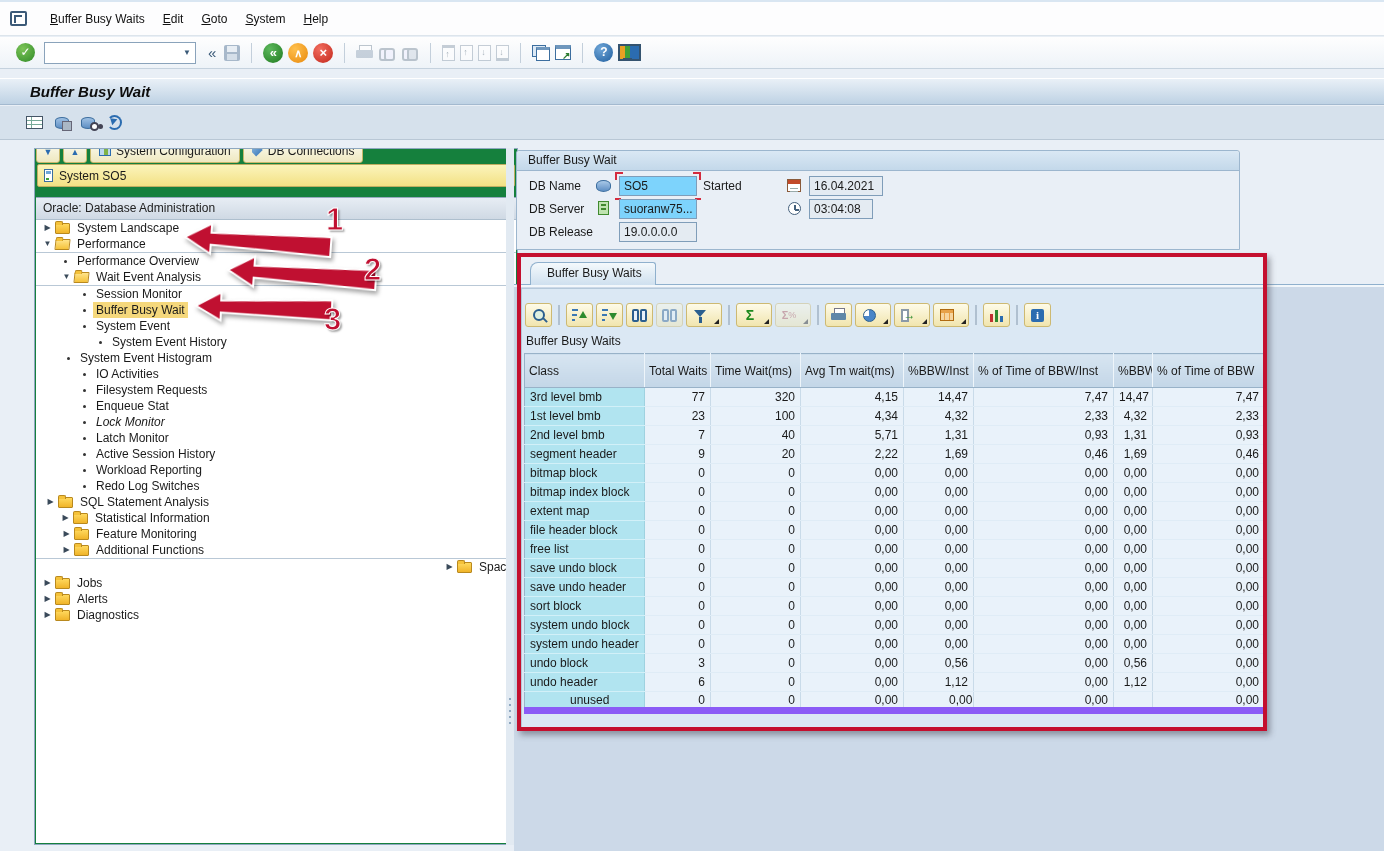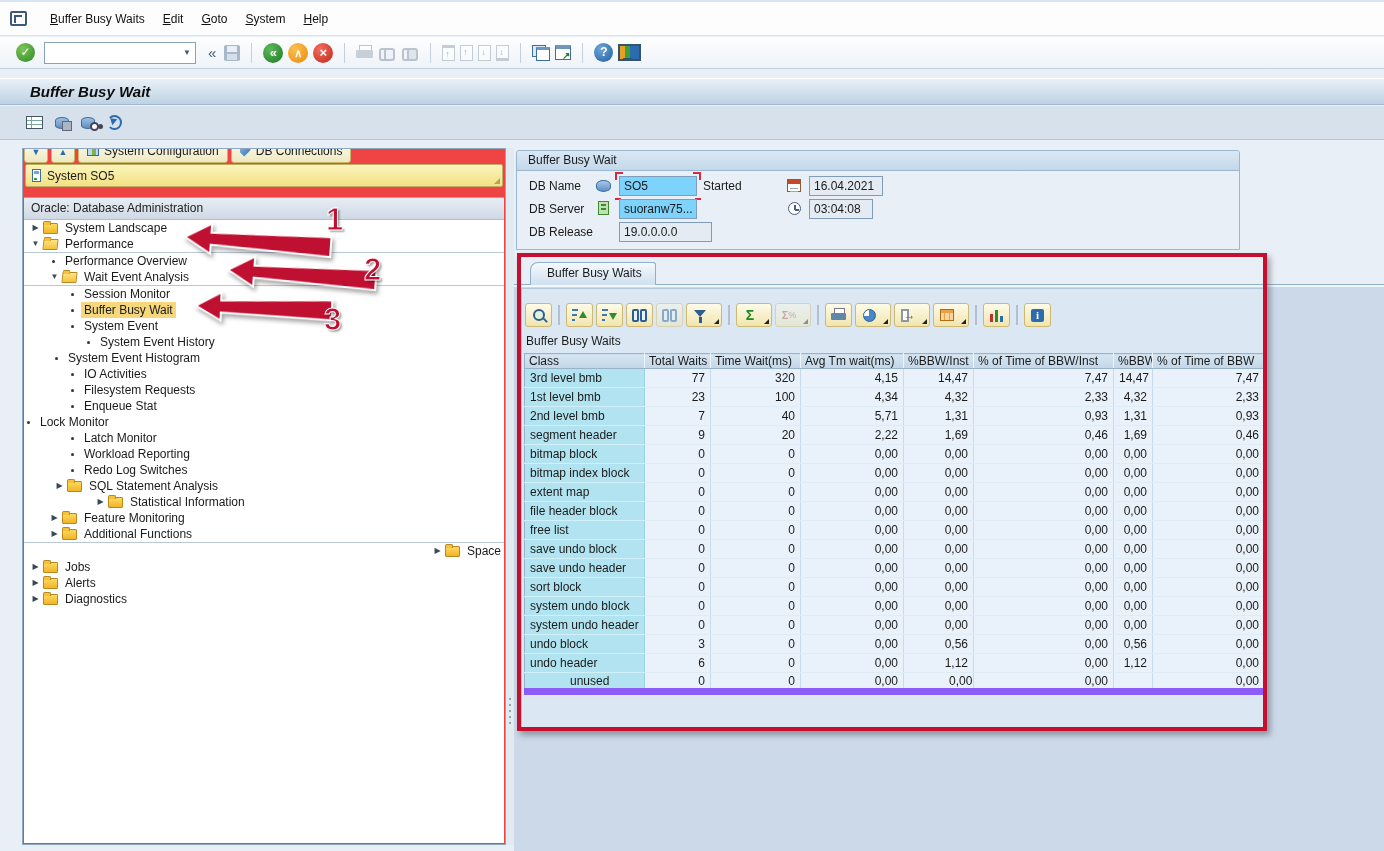--- a/index.html
+++ b/index.html
@@ -66,21 +66,21 @@
   .a-table { width:17px; height:13px; border:1px solid #456; background:#fff; position:relative; }
   .a-table::before { content:""; position:absolute; left:4px; top:0; bottom:0; width:1px; background:#7a9; }
   .a-table::after { content:""; position:absolute; left:0; right:0; top:3px; height:1px; background:#7a9; box-shadow:0 4px 0 #7a9; }
   .a-cyl { width:14px; height:12px; background:linear-gradient(#9fc1e4,#5f8fc4); border:1px solid #3c6e9f; border-radius:50% / 30%; position:relative; }
   .a-cyl.save::after { content:""; position:absolute; right:-4px; bottom:-3px; width:8px; height:8px; background:#aab8c6; border:1px solid #667; }
   .a-cyl.find::after { content:""; position:absolute; right:-5px; bottom:-3px; width:5px; height:5px; border:2px solid #445; border-radius:50%; box-shadow:6px 0 0 -2px #445; background:#fff; }
   .a-refresh { width:15px; height:15px; border:2px solid #2b6cb0; border-radius:50%; border-left-color:transparent; position:relative; }
   .a-refresh::after { content:""; position:absolute; left:-3px; top:-2px; border:4px solid transparent; border-right:6px solid #2b6cb0; transform:rotate(40deg); }
 
   
-  .left-panel { position:absolute; left:22px; top:148px; width:484px; height:697px; background:#ef4444; border:1px solid #8fa8c0; }
+  .left-panel { position:absolute; left:34px; top:148px; width:484px; height:697px; background:#15803d; border:1px solid #8fa8c0; }
   .panel-top { height:15px; overflow:hidden; position:relative; }
   .panel-top .row { position:absolute; left:1px; top:-10px; display:flex; gap:3px; }
   .pt-btn { height:24px; background:linear-gradient(#fdfdf4,#efe8c0); border:1px solid #c8b86a; border-radius:3px; display:flex; align-items:center; gap:5px; padding:0 8px; font-size:12px; }
   .pt-small { width:24px; justify-content:center; }
   .pt-ic-down::before { content:"\25BC"; color:#2b6cb0; font-size:9px; }
   .pt-ic-up::before { content:"\25B2"; color:#2b6cb0; font-size:9px; }
   .ic-sysconf { width:12px; height:10px; border:1px solid #2b6cb0; background:linear-gradient(90deg,#bcd8ef 0 4px,#7fb347 4px 8px,#bcd8ef 8px 12px); }
   .ic-dbconn { width:11px; height:11px; background:linear-gradient(135deg,#8ab6df,#2b6cb0); clip-path:polygon(0 20%, 60% 0, 100% 40%, 40% 100%, 0 60%); }
   .sys-combo { margin:0 2px; height:23px; background:linear-gradient(#fbf4bc,#f3e184); border:1px solid #c0ae62; border-radius:2px; display:flex; align-items:center; gap:6px; padding:0 6px; position:relative; }
   .combo-ic { width:9px; height:13px; border:1px solid #3c6e9f; background:#fff; position:relative; }
@@ -160,21 +160,21 @@
   .i-export::before { content:""; width:9px; height:9px; border:2px solid #8a99a8; background:#fff; }
   .i-export::after { content:"\2192"; color:#2e8b2e; font-weight:bold; font-size:12px; margin-left:-5px; }
   .i-layout::before { content:""; width:12px; height:10px; border:1px solid #b06a10; background:linear-gradient(#e8a24a 0 0) 0 0/12px 3px no-repeat, linear-gradient(90deg,#f6d5a0 0 3px,#e8a24a 3px 4px,#f6d5a0 4px 8px,#e8a24a 8px 9px,#f6d5a0 9px 12px); }
   .i-graphic::before { content:""; width:13px; height:13px;
     background:linear-gradient(#c03030 0 0) 0 100%/3px 8px no-repeat, linear-gradient(#2e8b2e 0 0) 5px 100%/3px 12px no-repeat, linear-gradient(#2b6cb0 0 0) 10px 100%/3px 6px no-repeat; }
   .i-info::before { content:"i"; width:13px; height:13px; background:#2b6cb0; color:#fff; border-radius:2px; font-weight:bold; font-size:11px; display:flex; align-items:center; justify-content:center; font-family:"Liberation Serif",serif; }
   .alv-title { position:absolute; left:4px; top:45px; }
 
   
   table.bbw { position:absolute; left:2px; top:64px; border-collapse:collapse; table-layout:fixed; width:740px; font-size:12px; }
-  table.bbw th { height:15px; font-weight:normal; text-align:left; padding:0 4px; background:linear-gradient(#d7e5f1,#c3d6e7); border-top:1px solid #98b2c8; border-bottom:1px solid #98b2c8; border-right:1px solid #eef5fa; border-left:1px solid #98b2c8; overflow:hidden; white-space:nowrap; }
+  table.bbw th { height:34px; font-weight:normal; text-align:left; padding:0 4px; background:linear-gradient(#d7e5f1,#c3d6e7); border-top:1px solid #98b2c8; border-bottom:1px solid #98b2c8; border-right:1px solid #eef5fa; border-left:1px solid #98b2c8; overflow:hidden; white-space:nowrap; }
   table.bbw td { height:19px; padding:0 5px; border-right:1px solid #c9dbe9; border-bottom:1px solid #dfecf6; overflow:hidden; white-space:nowrap; }
   table.bbw td.num { text-align:right; background:#e9f2fa; }
   table.bbw td.c0 { background:#b1e4f0; border-right:1px solid #9fd2e0; border-bottom:1px solid #d2f0f8; border-left:1px solid #9ab4ca; }
   table.bbw td.c0.selc { background:#fbd28f; border-bottom:1px solid #e8bd7a; }
   table.bbw tr:last-child td { border-bottom:7px solid #8b5cf6;padding-left:45px; }
 
   
   .red-rect { position:absolute; left:517px; top:253px; width:750px; height:478px; border:4px solid #c40f2e; box-shadow:3px 4px 6px rgba(60,60,70,.45); z-index:40; pointer-events:none; }
   .arrow { position:absolute; z-index:45; pointer-events:none; filter:drop-shadow(2px 3px 2px rgba(0,0,0,.35)); }
   .stepnum { position:absolute; z-index:45; font-size:31px; font-weight:bold; color:#c01031; -webkit-text-stroke:1px #fff; text-shadow:2px 2px 2px rgba(0,0,0,.35); pointer-events:none; }
@@ -312,42 +312,46 @@
             <span class="tlabel">IO Activities</span>
           </div>
           <div class="tree-row" style="padding-left: 44px;">
             <span class="bullet"></span>
             <span class="tlabel">Filesystem Requests</span>
           </div>
           <div class="tree-row" style="padding-left: 44px;">
             <span class="bullet"></span>
             <span class="tlabel">Enqueue Stat</span>
           </div>
-          <div class="tree-row" style="">
+          <div class="tree-row" style="padding-left: 44px; font-style: italic;">
             <span class="bullet"></span>
             <span class="tlabel">Lock Monitor</span>
           </div>
           <div class="tree-row" style="padding-left: 44px;">
             <span class="bullet"></span>
             <span class="tlabel">Latch Monitor</span>
           </div>
           <div class="tree-row" style="padding-left: 44px;">
             <span class="bullet"></span>
+            <span class="tlabel">Active Session History</span>
+          </div>
+          <div class="tree-row" style="padding-left: 44px;">
+            <span class="bullet"></span>
             <span class="tlabel">Workload Reporting</span>
           </div>
           <div class="tree-row" style="padding-left: 44px;">
             <span class="bullet"></span>
             <span class="tlabel">Redo Log Switches</span>
           </div>
-          <div class="tree-row" style="padding-left: 30px;">
+          <div class="tree-row" style="padding-left: 9px;">
             <span class="tw closed"></span>
             <span class="folder"></span>
             <span class="tlabel">SQL Statement Analysis</span>
           </div>
-          <div class="tree-row" style="padding-left: 24px; margin-left: 47px;">
+          <div class="tree-row" style="padding-left: 24px;">
             <span class="tw closed"></span>
             <span class="folder"></span>
             <span class="tlabel">Statistical Information</span>
           </div>
           <div class="tree-row" style="padding-left: 25px;">
             <span class="tw closed"></span>
             <span class="folder"></span>
             <span class="tlabel">Feature Monitoring</span>
           </div>
           <div class="tree-row" style="padding-left: 25px;">
@@ -389,21 +393,21 @@
     <span class="red-marks" style="left:98px;top:21px;width:86px;height:28px"></span>
     <span class="f-label" style="left:186px;top:25px">Started</span>
     <span class="ic-cal" style="left:270px;top:28px"></span>
     <span class="f-input ro" style="left:292px;top:25px;width:74px">16.04.2021</span>
     <span class="f-label" style="left:12px;top:48px">DB Server</span>
     <span class="ic-server" style="left:81px;top:50px"></span>
     <span class="f-input" style="left:102px;top:48px;width:78px">suoranw75...</span>
     <span class="ic-clock" style="left:271px;top:51px"></span>
     <span class="f-input ro" style="left:292px;top:48px;width:64px">03:04:08</span>
     <span class="f-label" style="left:12px;top:71px">DB Release</span>
-    <span class="f-input ro" style="left:102px;top:71px;width:93px">19.0.0.0.0</span>
+    <span class="f-input ro" style="left:102px;top:71px;width:78px">19.0.0.0.0</span>
   </div>
 
   <div class="tab-pane"></div>
   <div class="tab-line"></div>
   <div class="det-tab">Buffer Busy Waits</div>
 
   <div class="alv-box">
     <div class="alv-toolbar" id="alvtb">
         <span class="alv-btn">
           <span class="ico i-details"></span>

